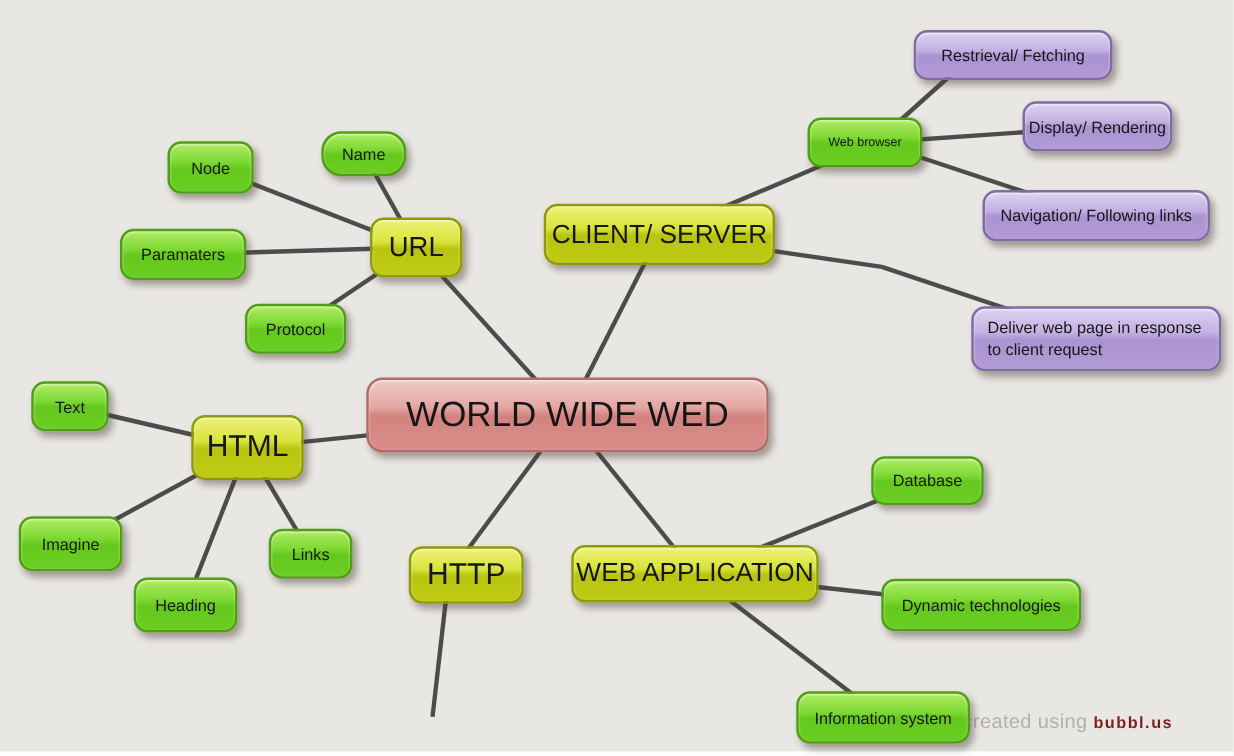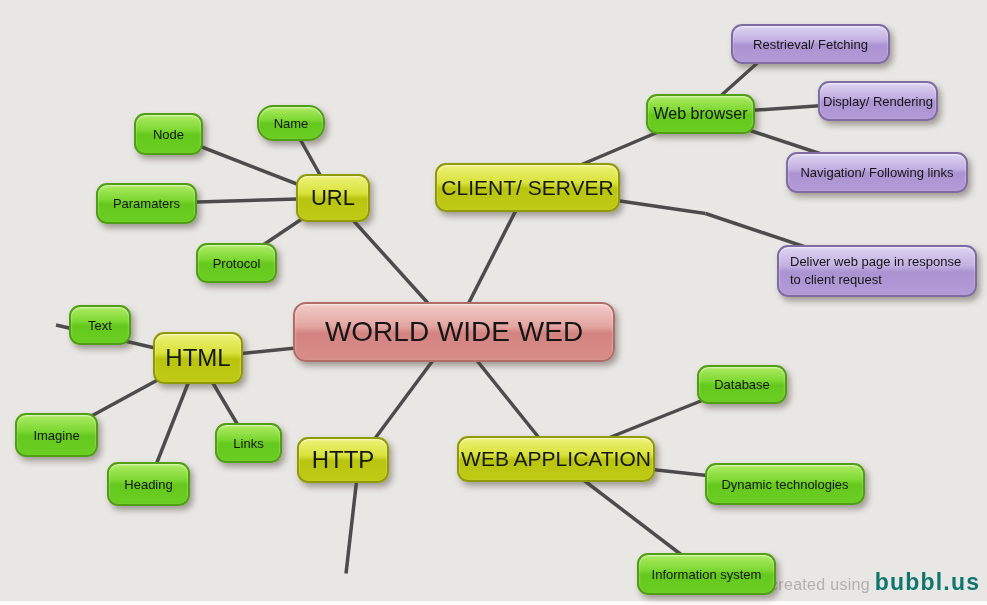--- a/index.html
+++ b/index.html
@@ -60,23 +60,23 @@
     left: 770px;
     top: 569px;
     width: 210px;
     color: #b2b0ad;
     font-size: 16px;
     letter-spacing: 0.3px;
     white-space: nowrap;
   }
   #watermark .brand {
     font-weight: bold;
-    font-size: 23px;
+    font-size: 13px;
     letter-spacing: 1.2px;
-    color: #0f766e;
+    color: #7f1d1d;
   }
   #bottom-strip {
     position: absolute;
     left: 0; bottom: 0;
     width: 100%; height: 4px;
     background: #fdfdfc;
   }
 </style>
 </head>
 <body>
@@ -126,51 +126,51 @@
     </div>
     <div class="node type-sub" style="left: 196px; top: 243px; width: 81px; height: 40px; font-size: 13px;">
       <span>Protocol</span>
     </div>
     <div class="node type-sub" style="left: 96px; top: 183px; width: 101px; height: 41px; font-size: 13px;">
       <span>Paramaters</span>
     </div>
     <div class="node type-topic" style="left: 435px; top: 163px; width: 185px; height: 49px; font-size: 21px;">
       <span>CLIENT/ SERVER</span>
     </div>
-    <div class="node type-sub" style="left: 646px; top: 94px; width: 109px; height: 40px; font-size: 16px;">
+    <div class="node type-sub" style="left: 646px; top: 94px; width: 92px; height: 40px; font-size: 10px;">
       <span>Web browser</span>
     </div>
     <div class="node type-leaf" style="left: 707px; top: 24px; width: 159px; height: 40px; font-size: 13px; margin-left: 24px;">
       <span>Restrieval/ Fetching</span>
     </div>
     <div class="node type-leaf" style="left: 818px; top: 81px; width: 120px; height: 40px; font-size: 13px;">
       <span>Display/ Rendering</span>
     </div>
     <div class="node type-leaf" style="left: 786px; top: 152px; width: 182px; height: 41px; font-size: 13px;">
       <span>Navigation/ Following links</span>
     </div>
     <div class="node type-leaf align-left" style="left: 777px; top: 245px; width: 200px; height: 52px; font-size: 13px;">
       <span>Deliver web page in response to client request</span>
     </div>
     <div class="node type-topic" style="left: 153px; top: 332px; width: 90px; height: 52px; font-size: 24px;">
       <span>HTML</span>
     </div>
-    <div class="node type-sub" style="left: 25px; top: 305px; width: 62px; height: 40px; font-size: 13px; margin-left: 44px;">
+    <div class="node type-sub" style="left: 25px; top: 305px; width: 62px; height: 40px; font-size: 13px;">
       <span>Text</span>
     </div>
     <div class="node type-sub" style="left: 15px; top: 413px; width: 83px; height: 44px; font-size: 13px;">
       <span>Imagine</span>
     </div>
     <div class="node type-sub" style="left: 107px; top: 462px; width: 83px; height: 44px; font-size: 13px;">
       <span>Heading</span>
     </div>
     <div class="node type-sub" style="left: 215px; top: 423px; width: 67px; height: 40px; font-size: 13px;">
       <span>Links</span>
     </div>
-    <div class="node type-topic" style="left: 297px; top: 437px; width: 92px; height: 46px; font-size: 24px;">
+    <div class="node type-topic" style="left: 327px; top: 437px; width: 92px; height: 46px; font-size: 24px;">
       <span>HTTP</span>
     </div>
     <div class="node type-topic" style="left: 457px; top: 436px; width: 198px; height: 46px; font-size: 21px;">
       <span>WEB APPLICATION</span>
     </div>
     <div class="node type-sub" style="left: 697px; top: 365px; width: 90px; height: 39px; font-size: 13px;">
       <span>Database</span>
     </div>
     <div class="node type-sub" style="left: 705px; top: 463px; width: 160px; height: 42px; font-size: 13px;">
       <span>Dynamic technologies</span>

